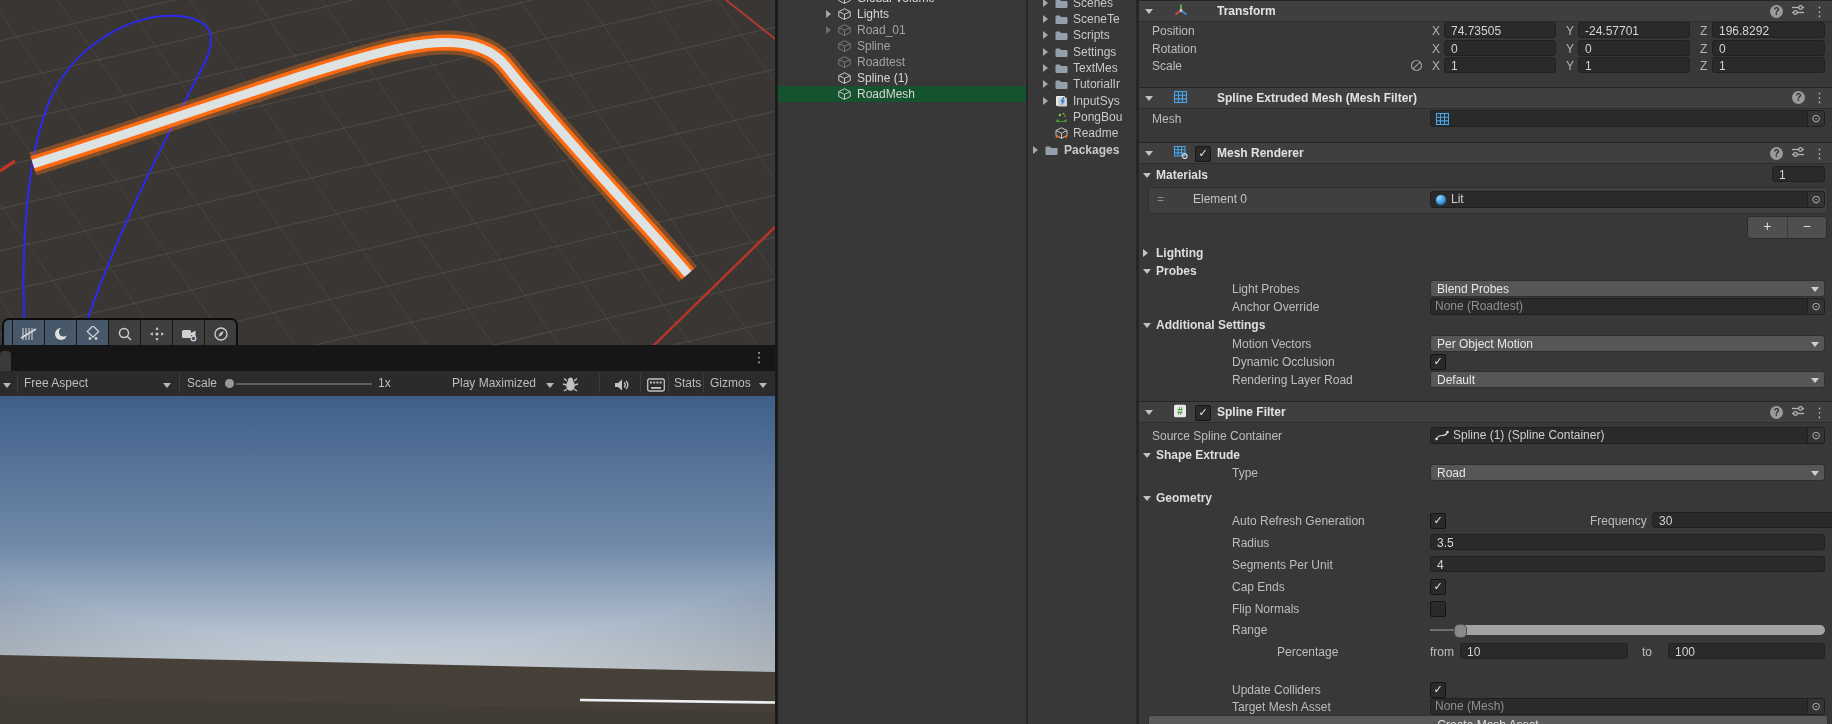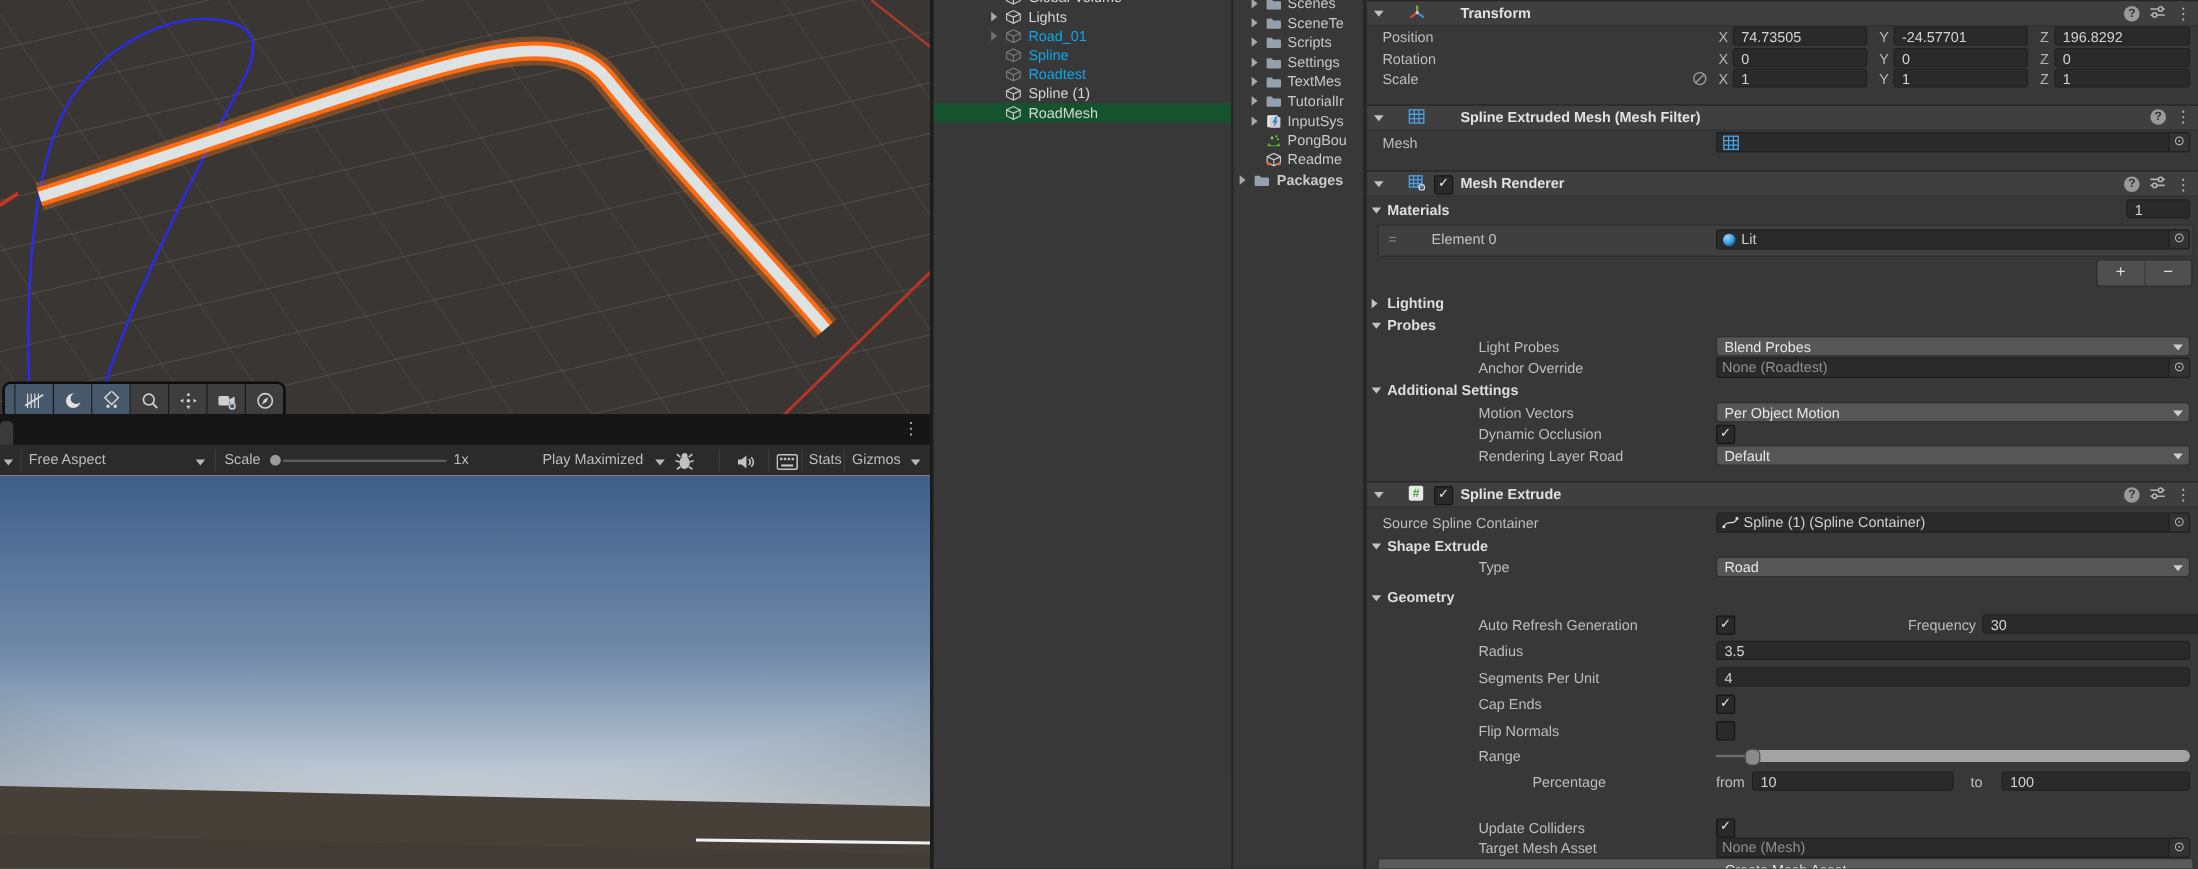--- a/index.html
+++ b/index.html
@@ -31,21 +31,21 @@
   .ov-cell.sel{background:#47586a;}
   .ov-cell.sliver{width:8px;}
   .ov-cell:last-child{border-right:none;}
 
   
   #hierarchy{left:778px;top:0;width:248px;height:644px;background:#383838;overflow:hidden;}
   .h-divider2{left:1026px;top:0;width:2px;height:724px;background:#262626;}
   .hrow{position:absolute;left:0;width:100%;height:16px;line-height:16px;}
   .hrow.sel{background:#14532d;}
   .hrow .lbl{position:absolute;left:79px;color:#d6d6d6;white-space:nowrap;}
-  .hrow.dim .lbl{color:#0ea5e9;}
+  .hrow.dim .lbl{color:#a3a3a3;}
   .tri-r{position:absolute;width:0;height:0;border-top:4px solid transparent;border-bottom:4px solid transparent;border-left:5px solid #a8a8a8;top:4px;}
   .hrow .tri-r{left:48px;}
   .hrow.dim .tri-r{border-left-color:#6f6f6f;}
   .hrow .icon{position:absolute;left:60px;top:2px;}
 
   
   #project{left:1028px;top:0;width:108px;height:724px;background:#383838;overflow:hidden;}
   .p-divider3{left:1136px;top:0;width:3px;height:724px;background:#262626;}
   .prow{position:absolute;left:0;width:100%;height:16px;line-height:16px;}
   .prow .lbl{position:absolute;left:45px;color:#c9c9c9;white-space:nowrap;}
@@ -622,21 +622,21 @@
           <span class="label" style="left:93px">Rendering Layer Road</span>
           <span class="drop" style="left:291px;right:7px">Default<span class="dcaret"></span></span>
       </div>
       <div class="ihead" style="top:401px;">
           <span class="tri-d"></span>
           <span class="cicon"><svg width="14" height="14" viewBox="0 0 14 14">
             <rect x="1" y="0.8" width="12" height="12.4" rx="1.5" fill="#e9e9e9"></rect>
             <text x="7" y="10.5" text-anchor="middle" font-size="10" font-weight="bold" fill="#4a9e3c" font-family="'Liberation Sans',sans-serif">#</text>
           </svg></span>
           <span class="cbox hcheck">✓</span>
-          <span class="title">Spline Extrude</span>
+          <span class="title">Spline Filter</span>
         <span class="hicons">
           <span class="help-ic">?</span>
           <span><svg width="14" height="12" viewBox="0 0 14 12">
               <g stroke="#b5b5b5" stroke-width="1.3">
                 <line x1="1" y1="3.5" x2="13" y2="3.5"></line>
                 <line x1="1" y1="8.5" x2="13" y2="8.5"></line>
                 <circle cx="9.5" cy="3.5" r="1.8" fill="#3f3f3f"></circle>
                 <circle cx="4.5" cy="8.5" r="1.8" fill="#3f3f3f"></circle>
               </g>
             </svg></span>

